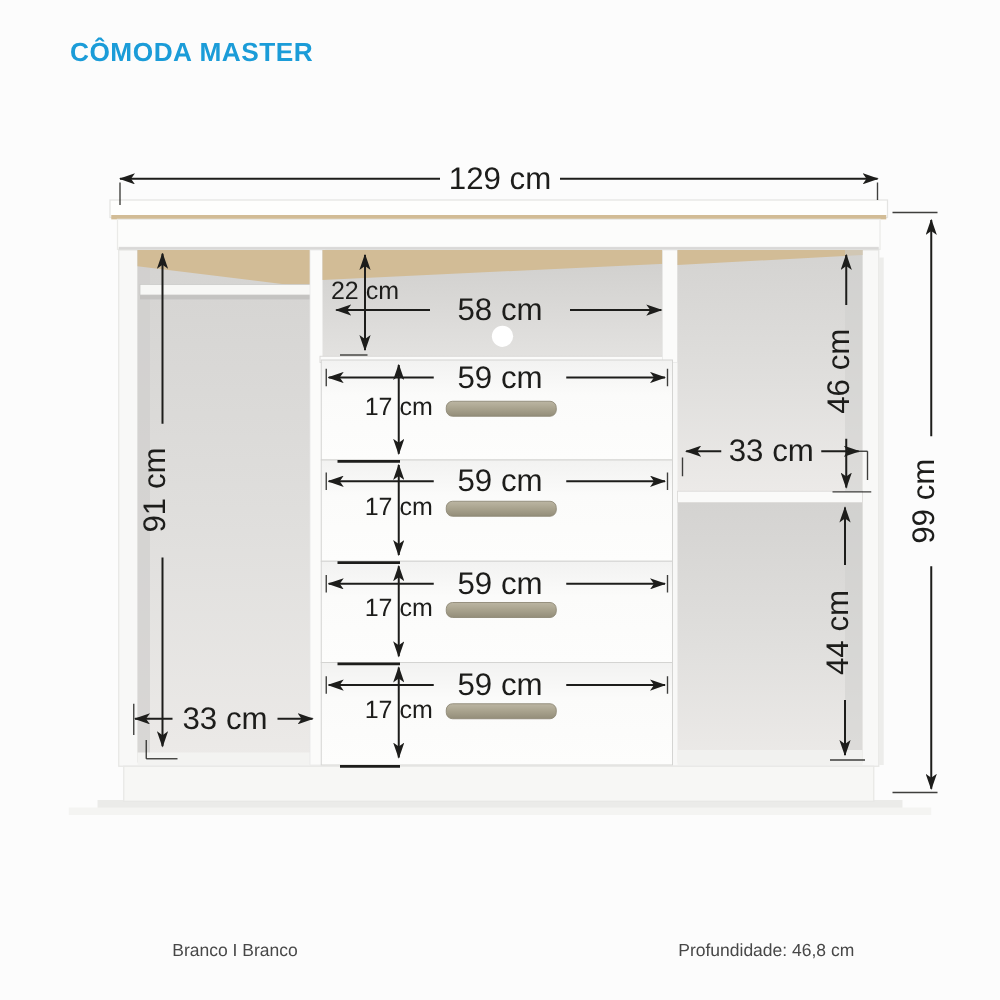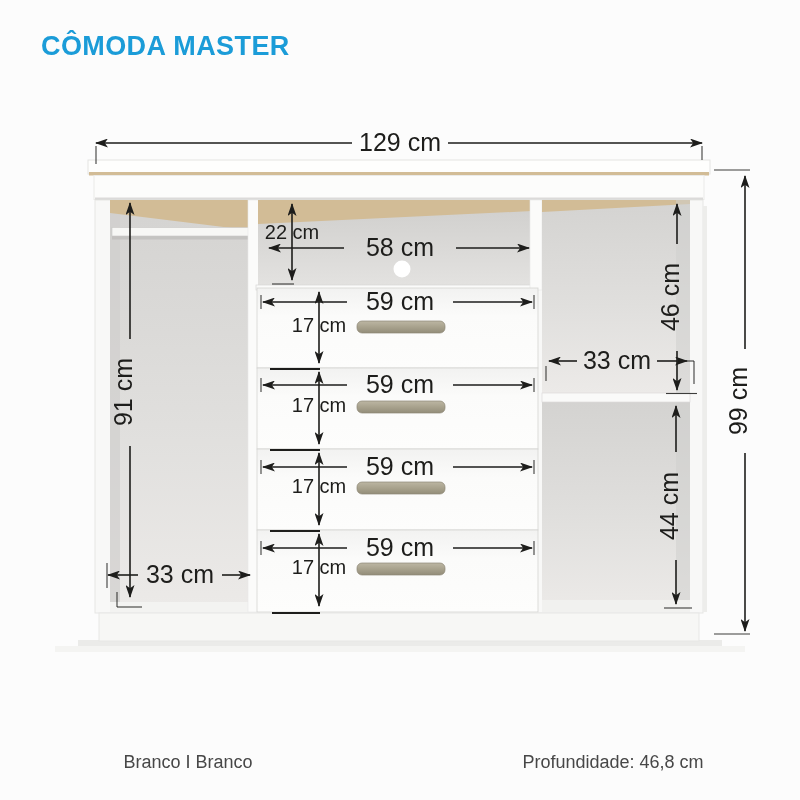--- a/index.html
+++ b/index.html
@@ -5,27 +5,27 @@
   :root{
     --accent:#1b9cd8; --dim:#1d1d1b; --text:#474747; --handle:#a59f8b; --wood:#d2bc96;
   }
   html,body{margin:0;padding:0;}
   body{
     width:800px;height:800px;position:relative;overflow:hidden;
     background:#fcfcfc;
     font-family:"Liberation Sans", sans-serif;
   }
   .title{
-    position:absolute;left:41px;top:31px;
-    font-size:27px;font-weight:700;letter-spacing:.4px;
+    position:absolute;left:56px;top:31px;
+    font-size:21px;font-weight:700;letter-spacing:.4px;
     color:var(--accent);
   }
   .footer-label{
     position:absolute;top:752px;transform:translateX(-50%);
-    font-size:18px;color:var(--text);white-space:nowrap;text-align:center;
+    font-size:14px;color:var(--text);white-space:nowrap;text-align:center;
   }
   #finish{left:188px;}
   #depth{left:571px;margin-left:42px;}
   svg{position:absolute;left:0;top:0;}
   .dline{stroke:var(--dim);stroke-width:1.6;fill:none;}
   .ext{stroke:var(--dim);stroke-width:1.1;fill:none;opacity:.85;}
   .seam{stroke:var(--dim);stroke-width:2.2;fill:none;}
   .dim{fill:var(--dim);font-family:"Liberation Sans",sans-serif;}
   .dim-lg{font-size:25px;}
   .dim-sm{font-size:20px;}

